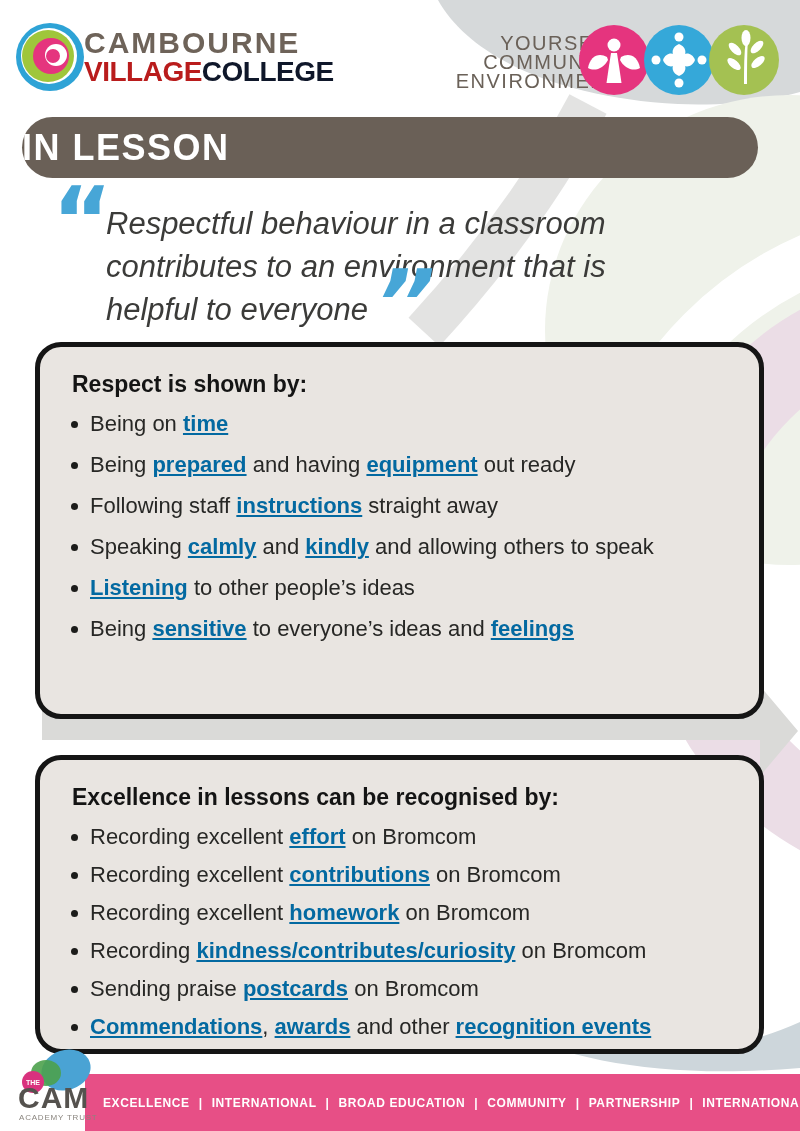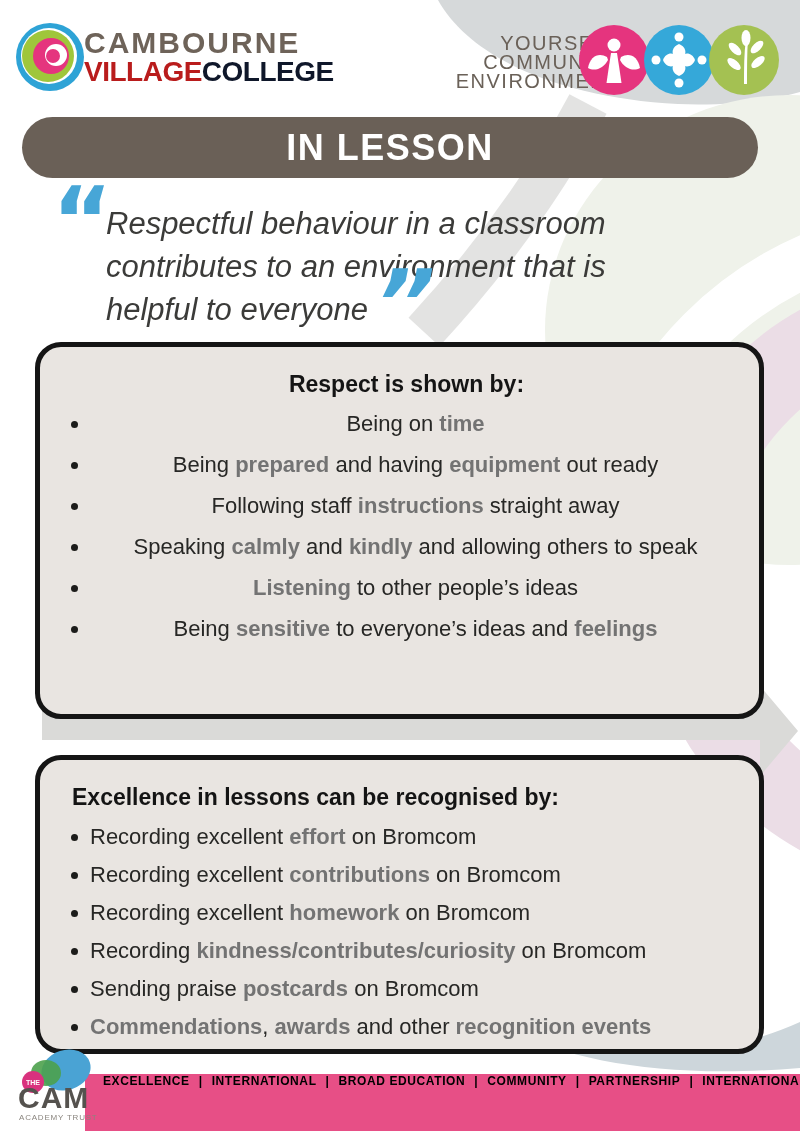--- a/index.html
+++ b/index.html
@@ -22,59 +22,59 @@
 
   .motto { position:absolute; right:180px; top:34px; text-align:right;
            color:#6a6158; font-size:20px; line-height:19px; letter-spacing:1.5px; }
   .badges { position:absolute; right:20px; top:24px; display:flex; }
   .badge { width:72px; height:72px; margin-left:-7px; }
 
   
   .banner {
     position:absolute; z-index:2; left:22px; top:117px; width:736px; height:61px;
     background:#6a6057; border-radius:31px;
-    display:flex; align-items:center; justify-content:center;
+    display:flex; align-items:center; 
     color:#ffffff; font-size:36px; font-weight:bold; letter-spacing:1.5px;
   }
 
   
   .quote { position:absolute; z-index:2; left:52px; top:190px; width:660px; display:flex; align-items:flex-start; }
   .q-mark { font-family:"DejaVu Sans", sans-serif; font-weight:bold; color:#47a6d7; font-size:92px; line-height:0; }
   .q-open { display:block; width:48px; margin-top:32px; flex:none; }
   .q-close { display:inline-block; transform:translateY(16px); margin-left:8px; }
   .q-text {
     font-style:italic; font-size:31px; line-height:43px; color:#3b3b39;
     white-space:pre-line; margin-left:6px; margin-top:12px;
   }
 
   
   .box {
     position:absolute; z-index:2; left:35px; width:729px;
     background:#e9e5e1; border:5px solid #151515; border-radius:26px;
     padding:24px 18px 0 28px;
   }
-  .box-1 { top:342px; height:377px;text-align:center; }
+  .box-1 { top:342px; height:377px; }
   .box-2 { top:737px; height:299px;margin-top:18px; }
   .box-title { font-size:23px; font-weight:bold; color:#141414; margin:0 0 13px 4px; }
   .box ul { list-style:none; }
   .box li { position:relative; padding-left:22px; font-size:22px; color:#272725; line-height:26px; }
   .box-1 li { margin-bottom:15px; }
   .box-2 li { margin-bottom:12px; }
   .box li::before {
     content:""; position:absolute; left:3px; top:10px;
     width:7px; height:7px; border-radius:50%; background:#1c1c1a;
   }
-  .box li b { color:#737373; }
+  .box li b { color:#0369a1;text-decoration:underline; }
 
   
   .trust-logo { position:absolute; z-index:2; left:10px; top:1044px; }
   .footer-bar {
     position:absolute; z-index:1; left:85px; right:0; top:1074px; height:57px;
-    background:#e74f86; display:flex; padding-left:18px;
-    color:#000000; font-size:12px; font-weight:bold; letter-spacing:0.6px; white-space:nowrap;
+    background:#e74f86; display:flex; align-items:center; padding-left:18px;
+    color:#ffffff; font-size:12px; font-weight:bold; letter-spacing:0.6px; white-space:nowrap;
   }
   .footer-bar .sep { margin:0 9px; }
 </style>
 </head>
 <body>
 
 <div class="page">
 
   <svg class="bg" width="800" height="1131" viewBox="0 0 800 1131">
     <path d="M438,0 C470,58 560,98 678,104 C730,106 772,100 800,92 L800,0 Z" fill="#d6d9da"></path>

